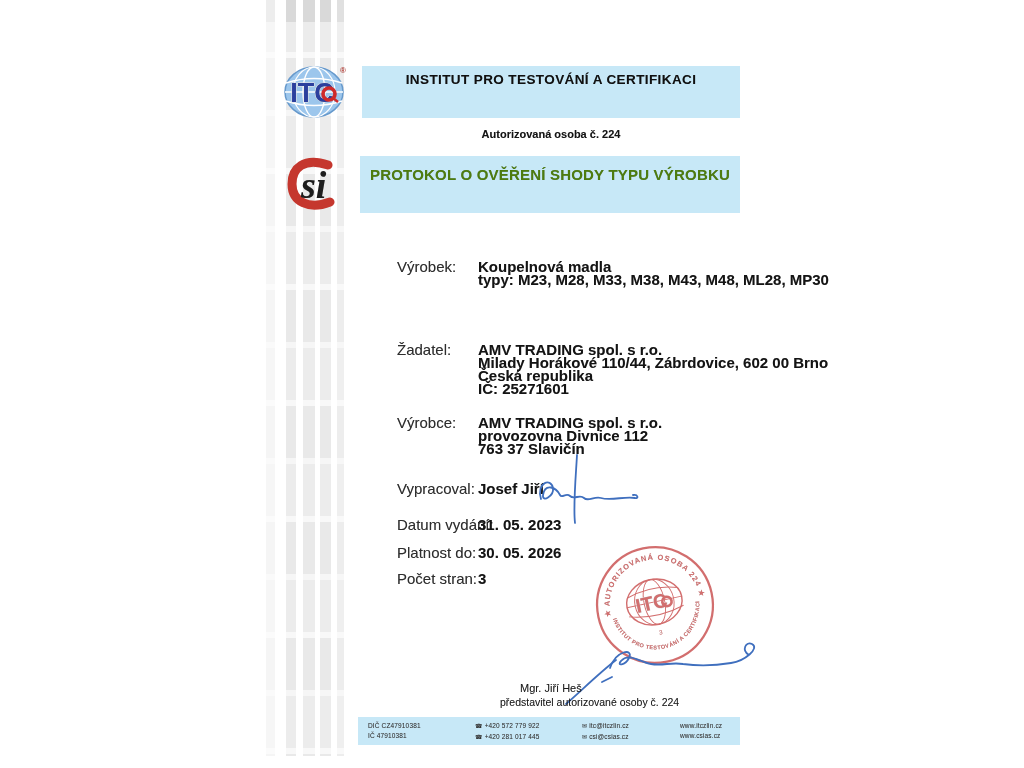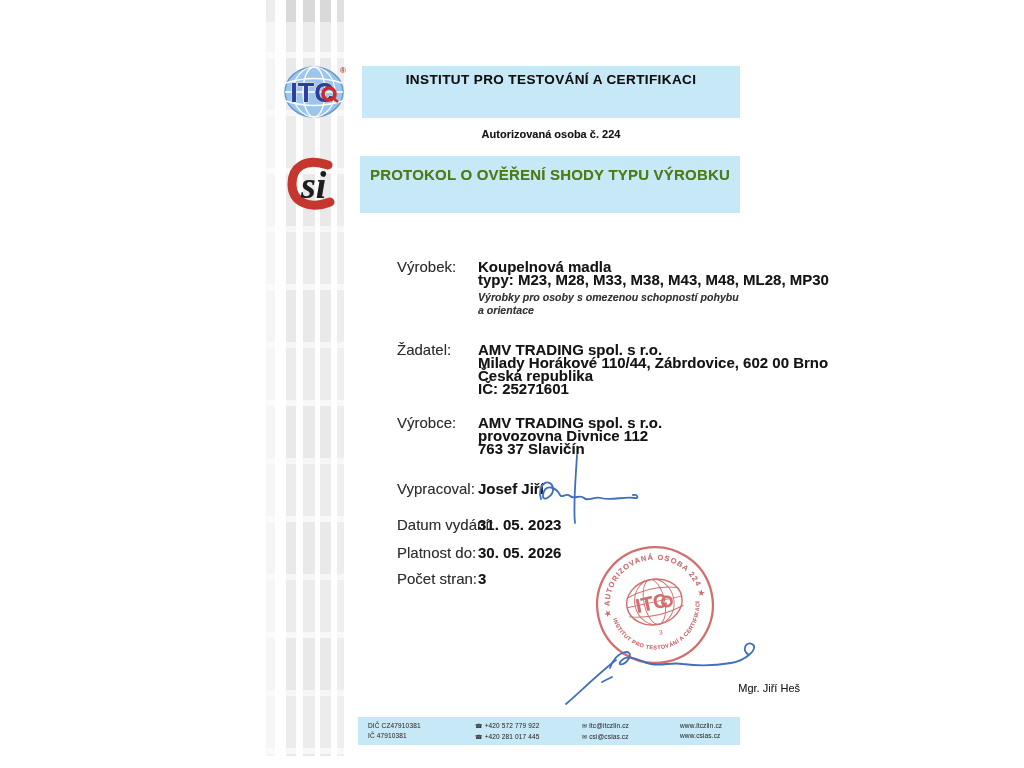--- a/index.html
+++ b/index.html
@@ -21,21 +21,21 @@
   .org-sub{font-size:9.8px;color:#1f1f1f;margin-top:2.5px;}
   .auth-line{left:362px;top:128px;width:378px;text-align:center;font-size:11px;font-weight:bold;color:#141414;}
   .band2{left:360px;top:156px;width:380px;height:57px;text-align:center;box-sizing:border-box;padding-top:10px;}
   .proto-title{font-size:15px;font-weight:bold;letter-spacing:.2px;color:#4d7c0f;}
   .proto-num{font-size:10.5px;font-weight:bold;margin-top:7px;white-space:pre;color:#161616;}
   .lbl{font-size:15px;color:#2e2e2e;white-space:nowrap;}
   .val{font-size:15px;font-weight:bold;color:#141414;white-space:nowrap;}
   .note{font-size:10.6px;font-weight:bold;font-style:italic;color:#333;width:265px;line-height:12.5px;white-space:normal;}
   .sig{stroke:#3f6fbe;stroke-width:1.8;fill:none;stroke-linecap:round;stroke-linejoin:round;}
   .stamp-wrap{left:593px;top:543px;width:124px;height:124px;transform:rotate(-12deg);opacity:.82;}
-  .approver{text-align:right;color:#1c1c1c;}
+  .approver{text-align:left;color:#1c1c1c;}
   .footer-band{left:358px;top:717px;width:382px;height:28px;}
   .fcol{position:absolute;top:4px;font-size:6.5px;line-height:9.5px;color:#3d3d3d;letter-spacing:.15px;white-space:nowrap;}
   .ficon{font-size:6px;color:#333;margin-right:2px;}
 </style>
 </head>
 <body>
 
 <div class="page">
 
   <div class="stripe" style="left:266px;width:9px;opacity:.45"></div>
@@ -68,21 +68,20 @@
     <text x="17" y="43" font-family="Liberation Serif, serif" font-style="italic" font-weight="bold" font-size="38" fill="#1d1d1d">si</text>
   </svg>
 
   <div class="abs band band2">
     <div class="proto-title">PROTOKOL O OVĚŘENÍ SHODY TYPU VÝROBKU</div>
   </div>
 
   <div class="abs lbl" style="left:397px;top:258px">Výrobek:</div>
   <div class="abs val" style="left:478px;top:258px">Koupelnová madla</div>
   <div class="abs val" style="left:478px;top:271px">typy: M23, M28, M33, M38, M43, M48, ML28, MP30</div>
-  <div class="abs note" style="left:478px;top:291px">Výrobky pro osoby s omezenou schopností pohybu a orientace</div>
 
   <div class="abs lbl" style="left:397px;top:341px">Žadatel:</div>
   <div class="abs val" style="left:478px;top:341px">AMV TRADING spol. s r.o.</div>
   <div class="abs val" style="left:478px;top:354px">Milady Horákové 110/44, Zábrdovice, 602 00 Brno</div>
   <div class="abs val" style="left:478px;top:367px">Česká republika</div>
   <div class="abs val" style="left:478px;top:380px">IČ: 25271601</div>
 
   <div class="abs lbl" style="left:397px;top:414px">Výrobce:</div>
   <div class="abs val" style="left:478px;top:414px">AMV TRADING spol. s r.o.</div>
   <div class="abs val" style="left:478px;top:427px">provozovna Divnice 112</div>
@@ -124,20 +123,21 @@
     <text x="60" y="89" text-anchor="middle" font-size="6" fill="#c94f4f">3</text>
   </svg>
 
   <svg class="abs" style="left:558px;top:638px" width="215" height="72" viewBox="0 0 215 72">
     <path class="sig" d="M8,66 C22,54 40,36 58,22"></path>
     <path class="sig" d="M44,44 l10,-5"></path>
     <path class="sig" d="M52,30 C58,12 76,10 71,20 C67,28 58,28 63,23 C71,14 81,24 93,26 C105,28 113,24 125,26 C147,29 161,27 173,25 C187,23 202,10 194,6 C188,3 183,12 191,17"></path>
   </svg>
 
   <div class="abs approver" style="left:520px;top:682px;width:280px;font-size:11px">Mgr. Jiří Heš</div>
+  <div class="abs approver" style="left:500px;top:696px;width:320px;font-size:10.5px">představitel autorizované osoby č. 224</div>
 
   <div class="abs band footer-band">
     <div class="fcol" style="left:10px">
       <div>DIČ CZ47910381</div>
       <div>IČ 47910381</div>
     </div>
     <div class="fcol" style="left:117px">
       <div><span class="ficon">☎</span><span>+420 572 779 922</span></div>
       <div><span class="ficon">☎</span><span>+420 281 017 445</span></div>
     </div>

